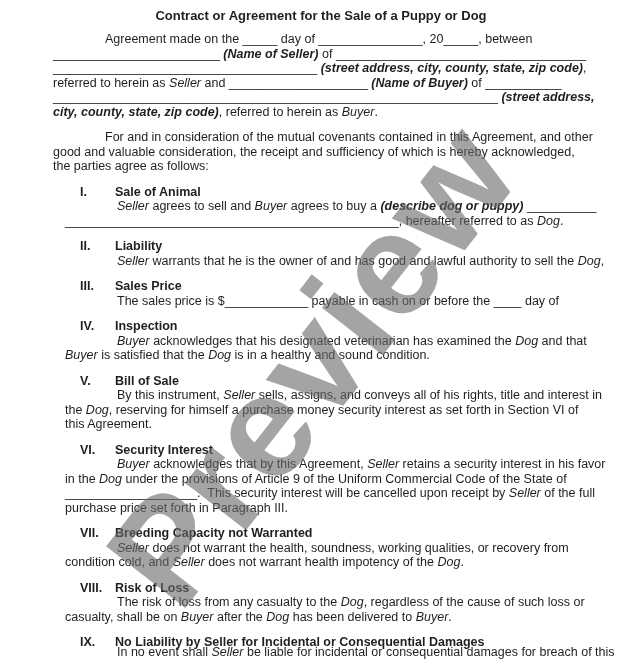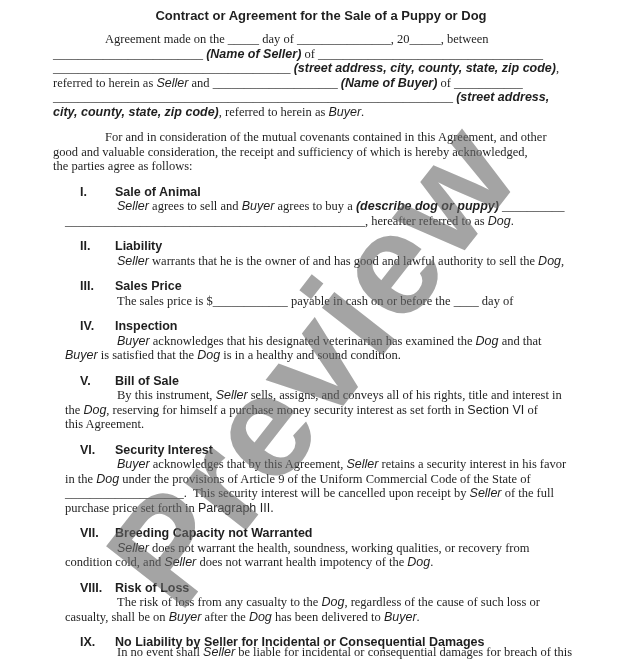--- a/index.html
+++ b/index.html
@@ -16,21 +16,21 @@
     font-weight:bold;font-size:13px;line-height:15px;text-align:center;
     margin:0 -30px 9px -53px;white-space:pre;
   }
   .para{margin:0 0 11px 0;}
   .line{white-space:pre;}
   .line.first{padding-left:52px;}
   .section{margin:0 0 11px 12px;}
   .sec-head{white-space:pre;}
   .num{display:inline-block;width:50px;padding-left:15px;box-sizing:border-box;font-weight:bold;}
   .sec-title{font-weight:bold;}
-  .run-n{font-style:normal;font-family:Liberation Serif, serif;}
+  .run-n{font-style:normal;}
   .run-i{font-style:italic;}
   .run-b{font-weight:normal;}
   .run-bi{font-weight:bold;font-style:italic;}
   
   .section:last-child .line.first{margin-top:-5px;}
   .watermark{
     position:absolute;left:312px;top:365px;
     transform:translate(-50%,-50%) rotate(-52deg);
     font-size:146px;font-weight:bold;letter-spacing:1px;
     color:rgba(104,104,104,0.6);

